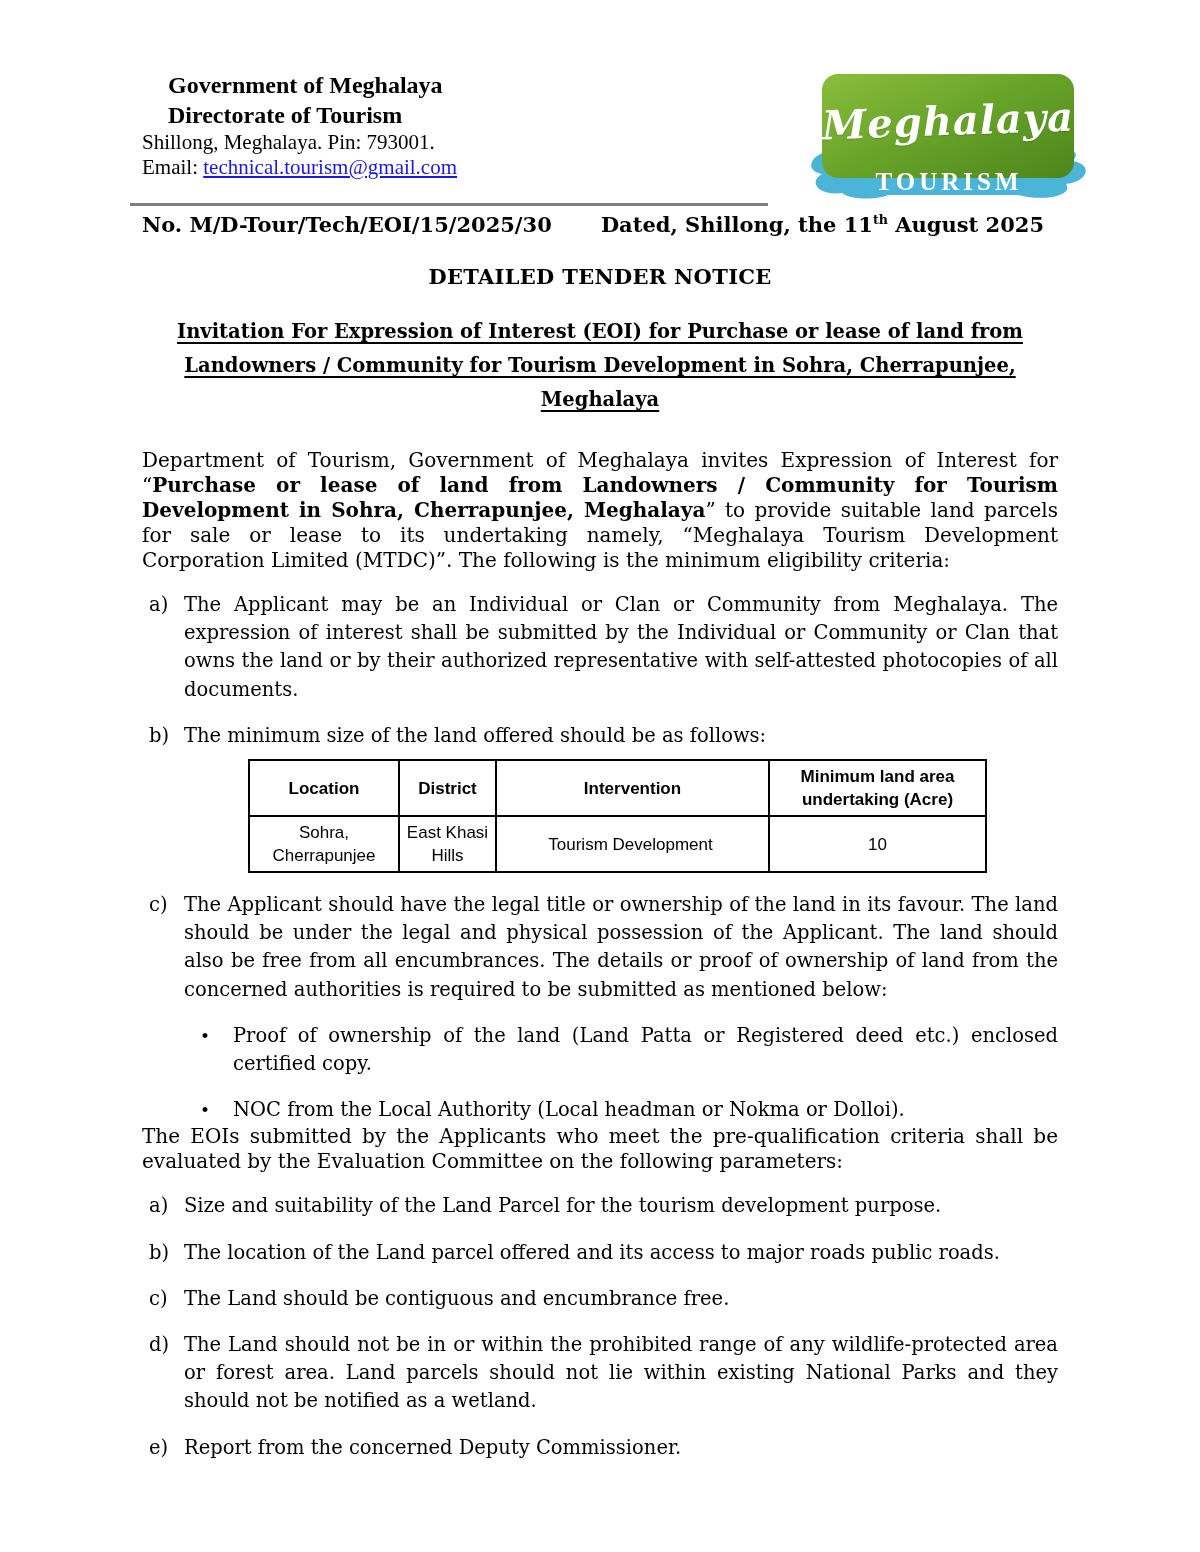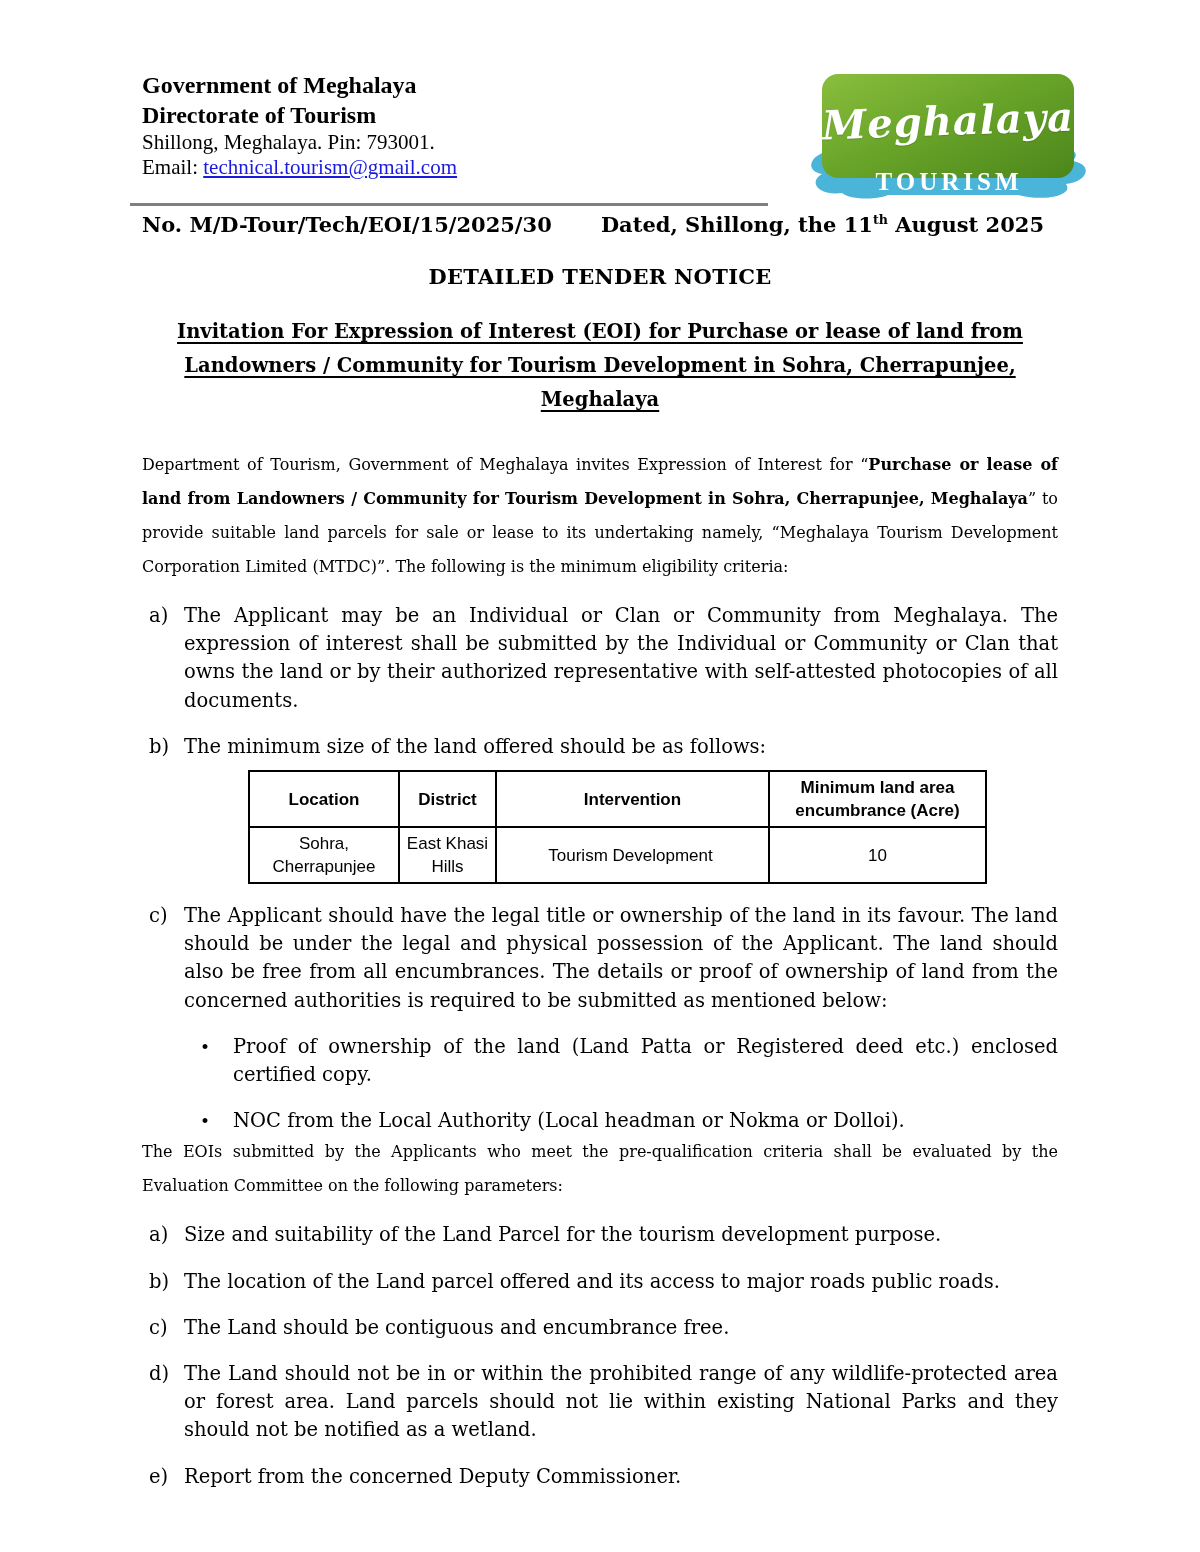--- a/index.html
+++ b/index.html
@@ -6,21 +6,21 @@
   html,body { background:#ffffff; }
   .page {
     width:1200px; height:1552px; background:#ffffff; color:#000;
     font-family:"DejaVu Serif", serif;
     position:relative; overflow:hidden;
     padding:70px 142px 0 142px;
   }
   
   .header { display:flex; justify-content:space-between; align-items:flex-start; }
   .org-block { font-family:"Liberation Serif", serif; }
-  .org-line { font-size:24px; font-weight:bold; line-height:30px; }
+  .org-line { font-size:24px; font-weight:bold; line-height:30px;margin-left:26px; }
   .addr-line { font-size:21px; line-height:25px; }
   .email-line { font-size:21px; line-height:25px; }
   .email-link { color:#1a1adf; text-decoration:underline; cursor:pointer; }
   sup { font-size:0.6em; vertical-align:super; line-height:0; }
 
   
   .logo { position:relative; width:282px; height:128px; margin-top:2px; margin-right:-32px; flex:none; }
   .logo-splash { position:absolute; left:0; top:68px; width:282px; height:60px; }
   .logo-green {
     position:absolute; left:14px; top:2px; width:252px; height:104px;
@@ -47,21 +47,21 @@
   }
 
   
   .notice-title { text-align:center; font-weight:bold; font-size:21px; margin-top:25px; letter-spacing:0.3px; }
   .subject {
     text-align:center; font-weight:bold; font-size:19.5px; line-height:34px;
     margin-top:26px; text-decoration:underline; text-decoration-thickness:2px; text-underline-offset:4px;
   }
 
   
-  .para { font-size:16px; line-height:34px; text-align:justify; }
+  .para { font-size:20px; line-height:25px; text-align:justify; }
   .intro { margin-top:31px; }
   .bold { font-weight:bold; }
 
   .li { display:flex; margin-top:18px; }
   .li-label { flex:none; width:35px; margin-left:7px; font-size:19.5px; line-height:28.2px; }
   .li-text { flex:1; font-size:19.5px; line-height:28.2px; text-align:justify; }
 
   .bullet-row { display:flex; margin-top:18px; padding-left:58px; }
   .bullet-marker { flex:none; width:33px; font-size:17px; line-height:28.2px; }
   .bullet-text { flex:1; font-size:19.5px; line-height:28.2px; text-align:justify; }
@@ -125,21 +125,21 @@
     <div class="li-label">b)</div>
     <div class="li-text">The minimum size of the land offered should be as follows:</div>
   </div>
 
   <table class="land-table">
     <thead>
       <tr>
         <th class="col-location">Location</th>
         <th class="col-district">District</th>
         <th class="col-intervention">Intervention</th>
-        <th class="col-minarea">Minimum land area encumbrance (Acre)</th>
+        <th class="col-minarea">Minimum land area undertaking (Acre)</th>
       </tr>
     </thead>
     <tbody>
       <tr>
         <td>Sohra, Cherrapunjee</td>
         <td>East Khasi Hills</td>
         <td class="left">Tourism Development</td>
         <td>10</td>
       </tr>
     </tbody>

